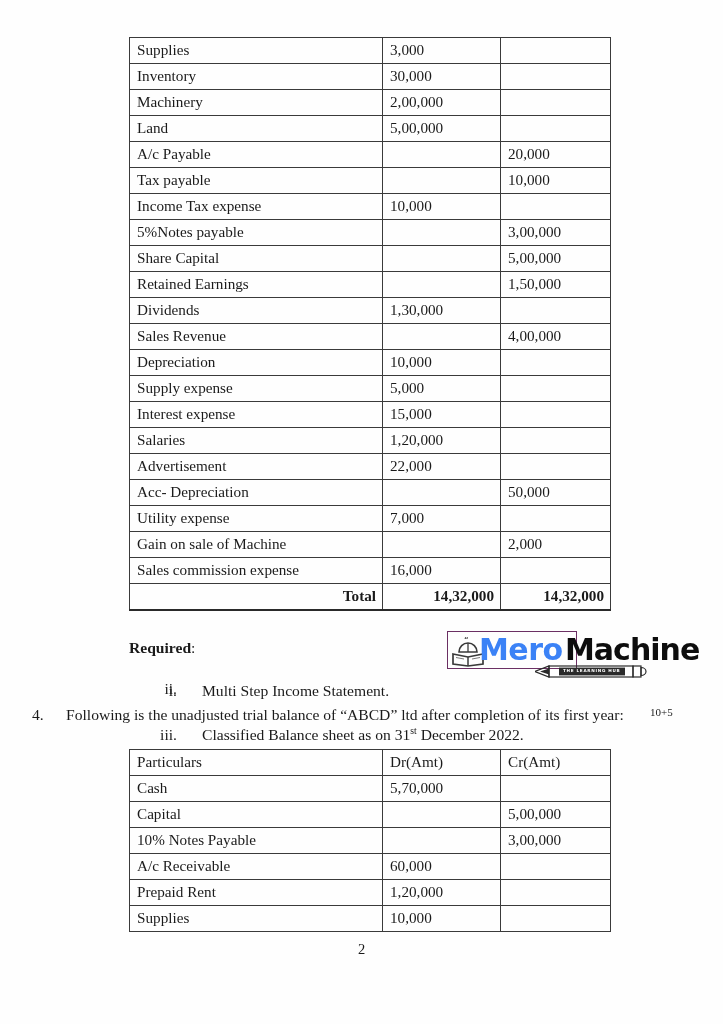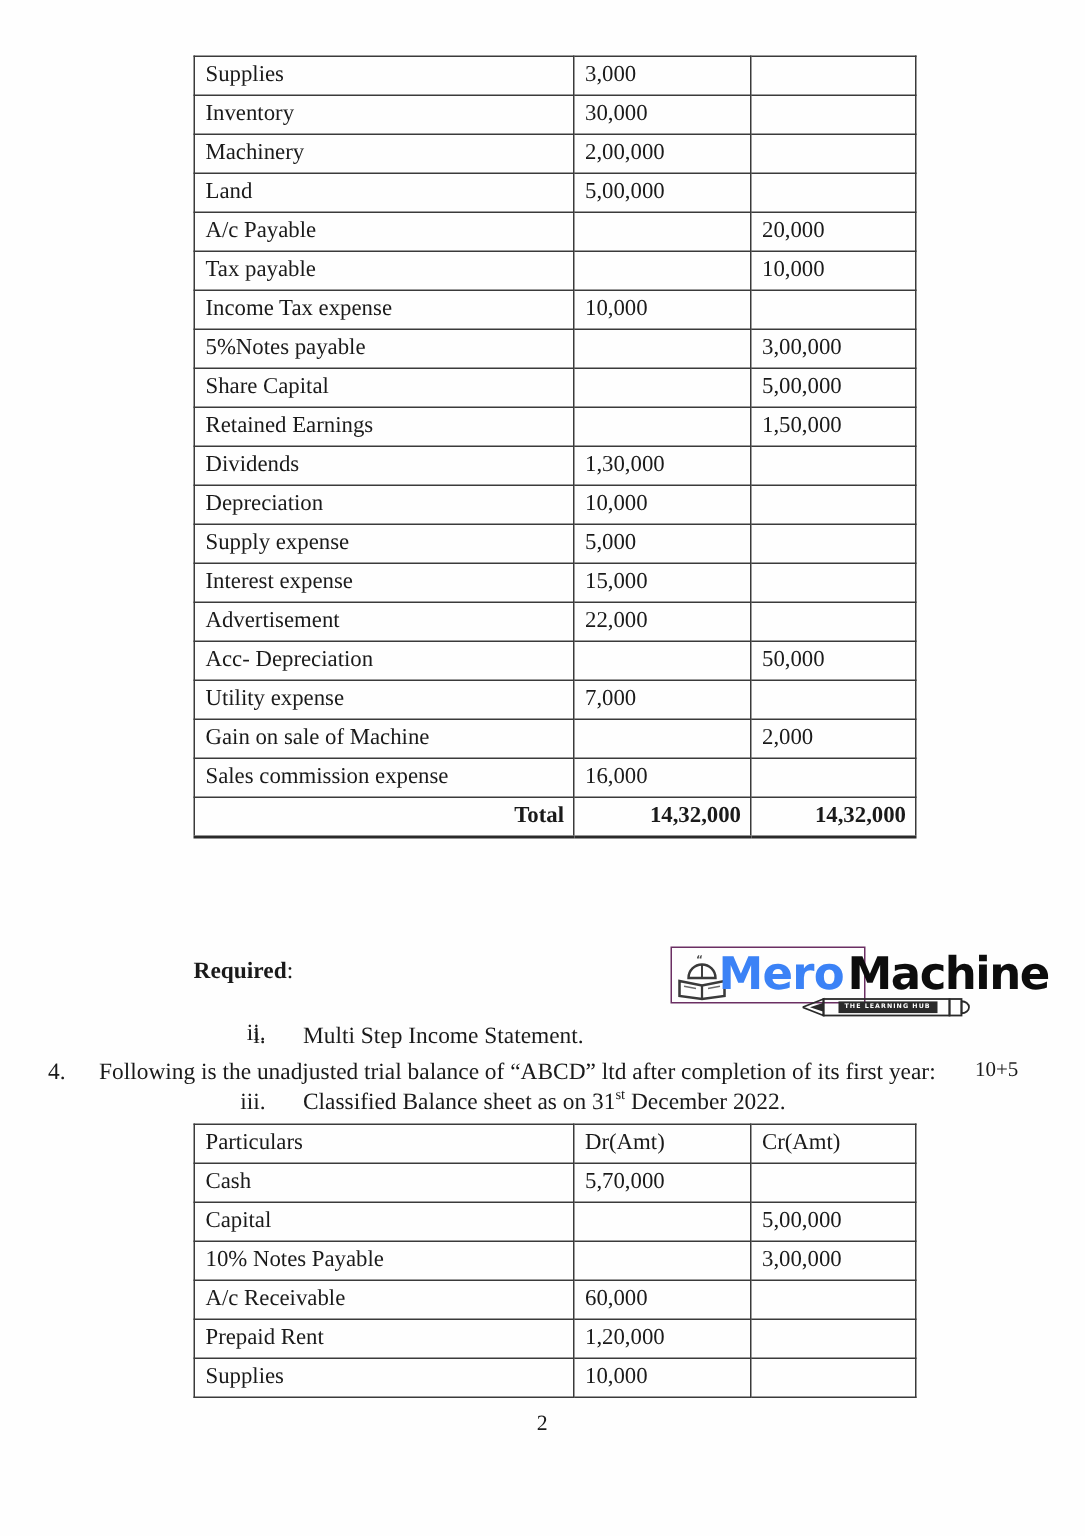--- a/index.html
+++ b/index.html
@@ -195,21 +195,21 @@
   .q-body {
     position: absolute;
     left: 44px;
     top: 0;
     width: 575px;
   }
   .q-marks {
     position: absolute;
     left: 628px;
     top: 0;
-    font-size: 14px;
+    font-size: 11px;
   }
 
   
   .page-number {
     position: absolute;
     left: 0;
     top: 941px;
     width: 723px;
     text-align: center;
     font-size: 14.5px;
@@ -276,32 +276,42 @@
           <td>Retained Earnings</td>
           <td></td>
           <td>1,50,000</td>
         </tr>
         <tr>
           <td>Dividends</td>
           <td>1,30,000</td>
           <td></td>
         </tr>
         <tr>
+          <td>Sales Revenue</td>
+          <td></td>
+          <td>4,00,000</td>
+        </tr>
+        <tr>
           <td>Depreciation</td>
           <td>10,000</td>
           <td></td>
         </tr>
         <tr>
           <td>Supply expense</td>
           <td>5,000</td>
           <td></td>
         </tr>
         <tr>
           <td>Interest expense</td>
           <td>15,000</td>
+          <td></td>
+        </tr>
+        <tr>
+          <td>Salaries</td>
+          <td>1,20,000</td>
           <td></td>
         </tr>
         <tr>
           <td>Advertisement</td>
           <td>22,000</td>
           <td></td>
         </tr>
         <tr>
           <td>Acc- Depreciation</td>
           <td></td>

